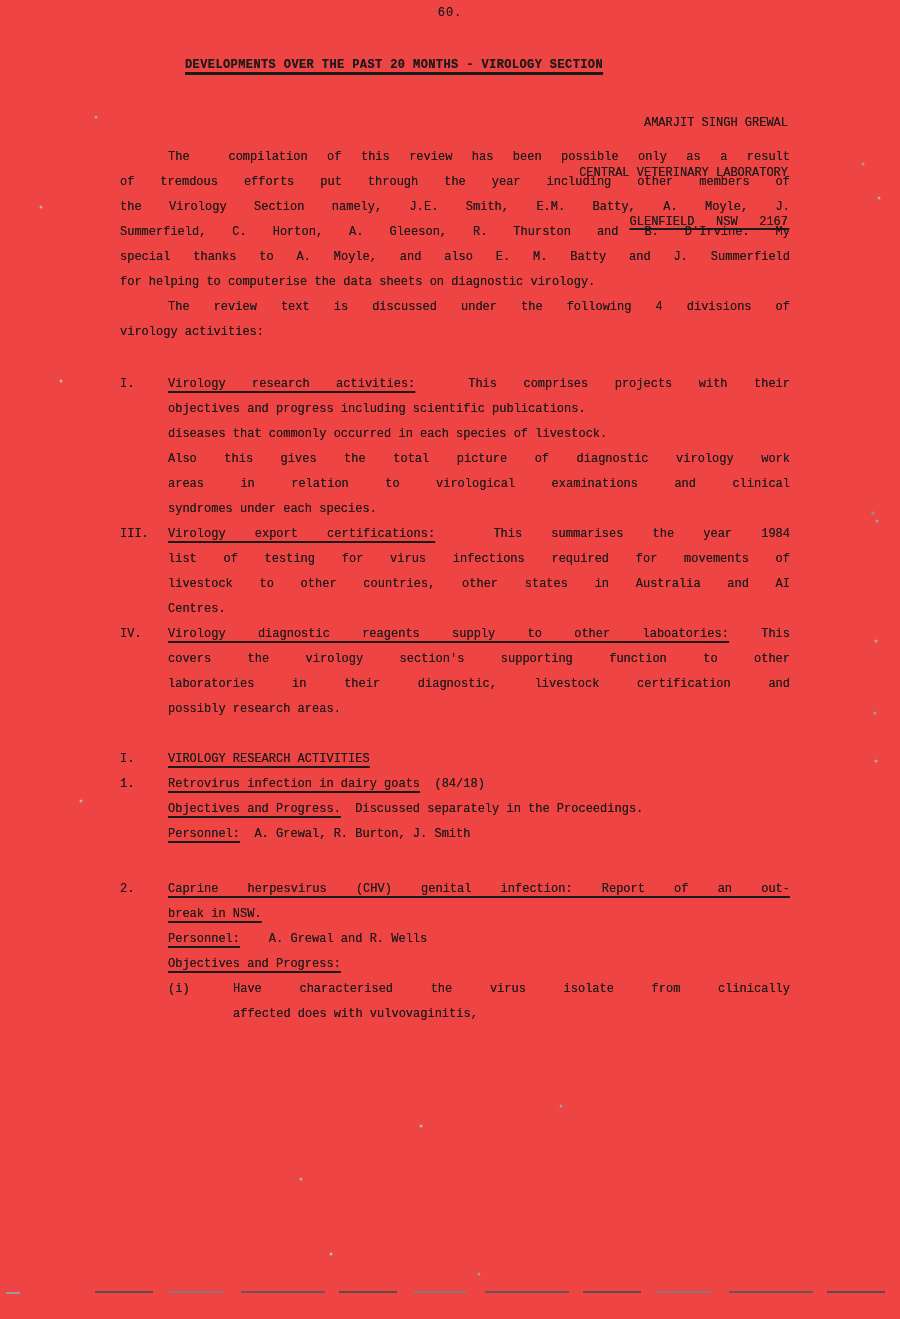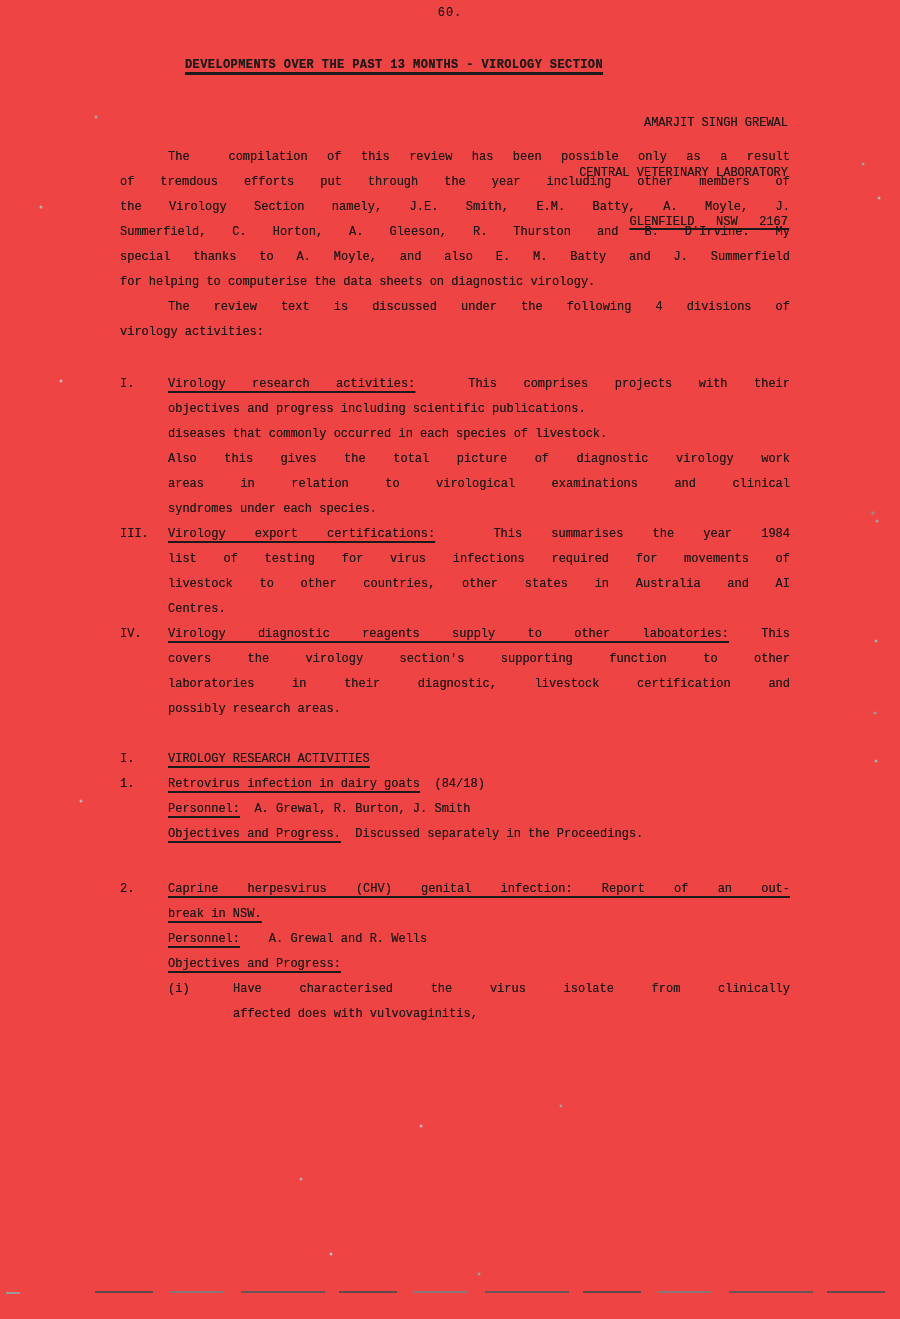--- a/index.html
+++ b/index.html
@@ -91,21 +91,21 @@
       300px 1178px 0 0.5px #b1b1b1,
       478px 1273px 0 0.5px #9d9d9d,
       330px 1253px 0 0.5px #c0c0c0;
   }
 </style>
 </head>
 <body>
 
 <div class="page">
   <div class="page-number">60.</div>
-  <div class="doc-title">DEVELOPMENTS OVER THE PAST 13 MONTHS - VIROLOGY SECTION</div>
+  <div class="doc-title">DEVELOPMENTS OVER THE PAST 20 MONTHS - VIROLOGY SECTION</div>
   <div class="author-block">
     <div>AMARJIT SINGH GREWAL</div>
     <div>CENTRAL VETERINARY LABORATORY</div>
     <div class="u-line">GLENFIELD   NSW   2167</div>
   </div>
   <div class="body" id="doc-body">
       <div>
         <div class="line j" style="margin-left: 48px; width: 622px;"><span>The  compilation of this review has been possible only as a result</span></div>
         <div class="line j" style="margin-left: 0px; width: 670px;"><span>of tremdous efforts put through the year including other members of</span></div>
         <div class="line j" style="margin-left: 0px; width: 670px;"><span>the Virology Section namely, J.E. Smith, E.M. Batty, A. Moyle, J.</span></div>
@@ -127,22 +127,22 @@
         <div class="line j" style="margin-left: 48px; width: 622px;"><span>livestock to other countries, other states in Australia and AI</span></div>
         <div class="line" style="margin-left: 48px; width: 622px;"><span>Centres.</span></div>
         <div class="line j" style="margin-left: 48px; width: 622px;"><span class="marker" style="left: -48px;">IV.</span><span class="u">Virology diagnostic reagents supply to other laboatories:</span><span> This</span></div>
         <div class="line j" style="margin-left: 48px; width: 622px;"><span>covers the virology section's supporting function to other</span></div>
         <div class="line j" style="margin-left: 48px; width: 622px;"><span>laboratories in their diagnostic, livestock certification and</span></div>
         <div class="line" style="margin-left: 48px; width: 622px;"><span>possibly research areas.</span></div>
       </div>
       <div style="margin-top: 25px;">
         <div class="line" style="margin-left: 48px; width: 622px;"><span class="marker" style="left: -48px;">I.</span><span class="u">VIROLOGY RESEARCH ACTIVITIES</span></div>
         <div class="line" style="margin-left: 48px; width: 622px;"><span class="marker" style="left: -48px;">1.</span><span class="u">Retrovirus infection in dairy goats</span><span>  (84/18)</span></div>
+        <div class="line" style="margin-left: 48px; width: 622px;"><span class="u">Objectives and Progress.</span><span>  Discussed separately in the Proceedings.</span></div>
         <div class="line" style="margin-left: 48px; width: 622px;"><span class="u">Personnel:</span><span>  A. Grewal, R. Burton, J. Smith</span></div>
-        <div class="line" style="margin-left: 48px; width: 622px;"><span class="u">Objectives and Progress.</span><span>  Discussed separately in the Proceedings.</span></div>
       </div>
       <div style="margin-top: 30px;">
         <div class="line j" style="margin-left: 48px; width: 622px;"><span class="marker" style="left: -48px;">2.</span><span class="u">Caprine herpesvirus (CHV) genital infection: Report of an out-</span></div>
         <div class="line" style="margin-left: 48px; width: 622px;"><span class="u">break in NSW.</span></div>
         <div class="line" style="margin-left: 48px; width: 622px;"><span class="u">Personnel:</span><span>    A. Grewal and R. Wells</span></div>
         <div class="line" style="margin-left: 48px; width: 622px;"><span class="u">Objectives and Progress:</span></div>
         <div class="line j" style="margin-left: 113px; width: 557px;"><span class="marker" style="left: -65px;">(i)</span><span>Have characterised the virus isolate from clinically</span></div>
         <div class="line" style="margin-left: 113px; width: 557px;"><span>affected does with vulvovaginitis,</span></div>
       </div>
     </div>

